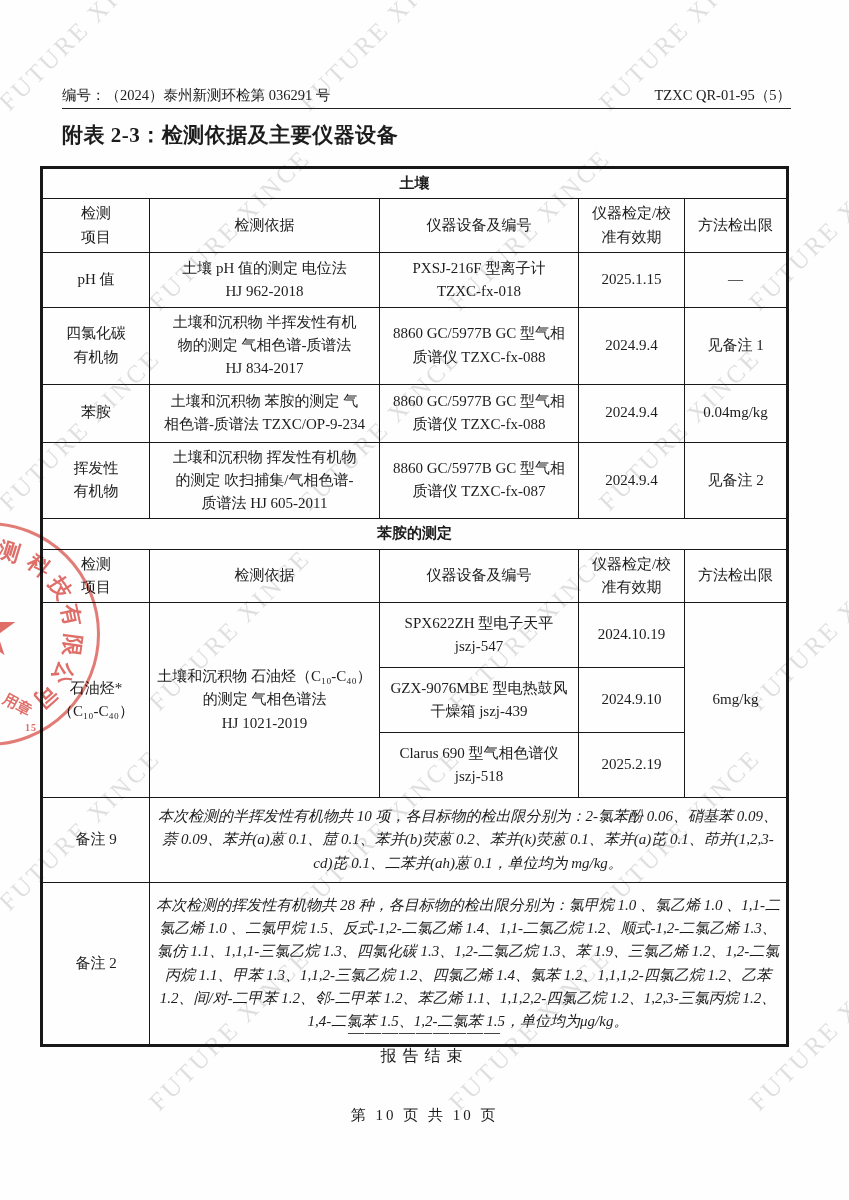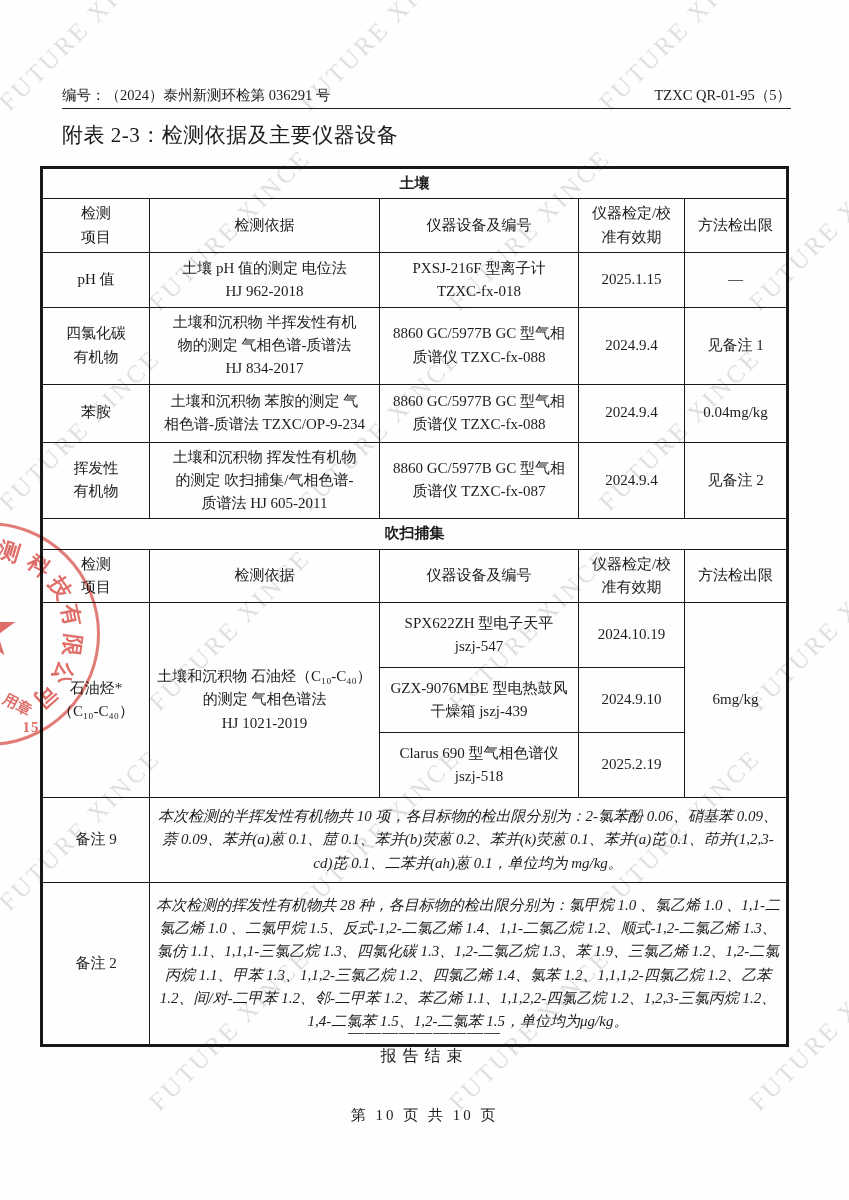--- a/index.html
+++ b/index.html
@@ -16,21 +16,21 @@
     white-space:nowrap;font-family:"Liberation Serif","DejaVu Serif",serif;
   }
   
   .hdr{
     position:relative;z-index:2;margin:0 58px 0 62px;padding-top:86px;
     display:flex;justify-content:space-between;align-items:flex-end;
     font-size:14.5px;border-bottom:1.5px solid #222;padding-bottom:3px;
   }
   .doc-title{
     position:relative;z-index:2;margin:12px 16px 0 62px;
-    font-size:21px;font-weight:normal;letter-spacing:.5px;
+    font-size:21px;font-weight:bold;letter-spacing:.5px;
   }
   
   table.main{
     position:relative;z-index:2;margin:17px 0 0 40px;width:746px;
     border-collapse:collapse;table-layout:fixed;
     border:3px solid #181818;
   }
   table.main td{
     border:1.5px solid #181818;text-align:center;vertical-align:middle;
     font-size:15px;line-height:1.55;padding:3px 4px;white-space:pre-line;
@@ -54,21 +54,21 @@
     border-radius:50%;border:3.5px solid rgba(216,80,74,.75);
     pointer-events:none;mix-blend-mode:multiply;
   }
   .stamp span{
     position:absolute;transform:translate(-50%,-50%);
     color:rgba(216,74,68,.8);font-weight:bold;
   }
   .stamp .arc{font-size:22px;}
   .stamp .star{font-size:74px;font-weight:normal;}
   .stamp .inner{font-size:15px;}
-  .stamp .num{font-size:15px;letter-spacing:1px;}
+  .stamp .num{font-size:10px;letter-spacing:1px;}
 </style>
 </head>
 <body>
 
 <div class="page">
 
   <div id="wm">
       <div class="wm-tile" style="left: 80px; top: 30px;">FUTURE XINCE</div>
       <div class="wm-tile" style="left: 380px; top: 30px;">FUTURE XINCE</div>
       <div class="wm-tile" style="left: 680px; top: 30px;">FUTURE XINCE</div>
@@ -153,21 +153,21 @@
         <td>土壤和沉积物  挥发性有机物
 的测定  吹扫捕集/气相色谱-
 质谱法 HJ 605-2011</td>
         <td>8860 GC/5977B GC 型气相
 质谱仪 TZXC-fx-087</td>
         <td>2024.9.4</td>
         <td>见备注 2</td>
       </tr>
 
       <tr style="height:30px">
-        <td class="section" colspan="5">吹扫捕集</td>
+        <td class="section" colspan="5">苯胺的测定</td>
       </tr>
       <tr style="height:45px">
         <td>检测
 项目</td>
         <td>检测依据</td>
         <td>仪器设备及编号</td>
         <td>仪器检定/校
 准有效期</td>
         <td>方法检出限</td>
       </tr>

